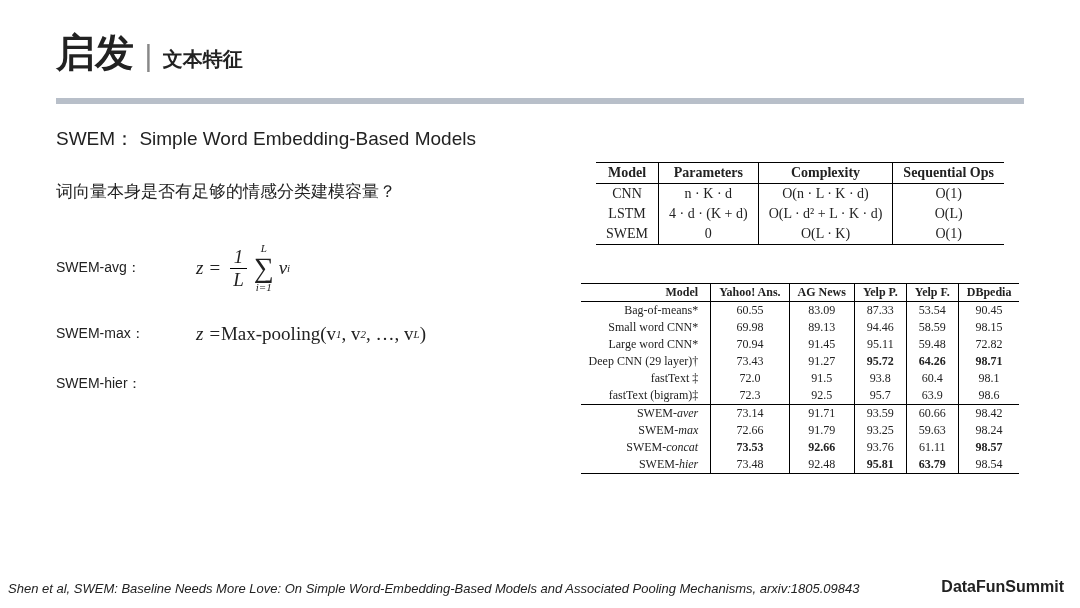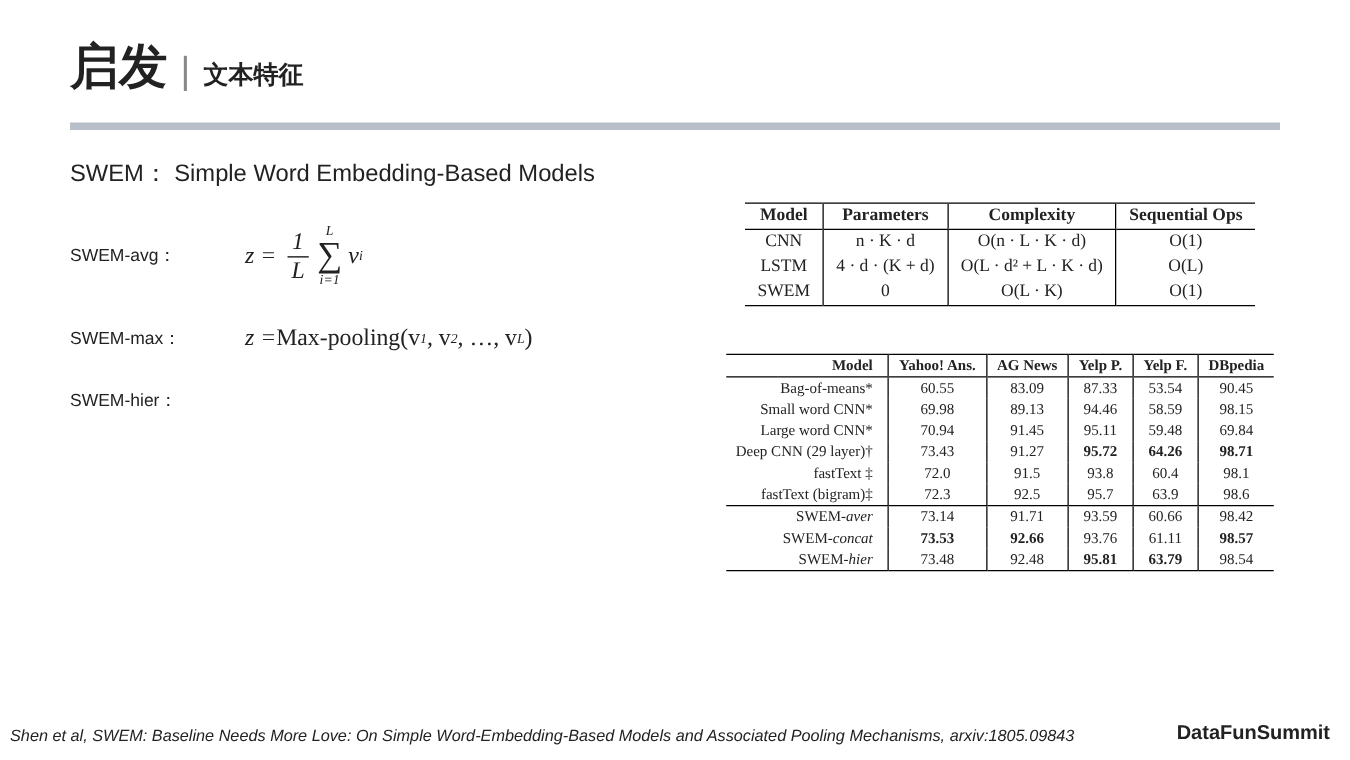--- a/index.html
+++ b/index.html
@@ -151,20 +151,21 @@
   <span class="title-sub">文本特征</span>
 </div>
 <div class="grey-bar"></div>
 
 <div class="content">
   <div class="left">
     <div class="swem-line">
       <span>SWEM：</span>
       <span>Simple Word Embedding-Based Models</span>
     </div>
+    <div class="question">词向量本身是否有足够的情感分类建模容量？</div>
 
     <div class="formula-row">
       <div class="formula-label">SWEM-avg：</div>
       <div class="formula-body">
         <span>z</span>
         <span class="roman" style="padding:0 6px">=</span>
         <span class="frac">
           <span class="num">1</span>
           <span class="line"></span>
           <span class="den">L</span>
@@ -258,21 +259,21 @@
             <td class="sep">94.46</td>
             <td class="sep">58.59</td>
             <td class="sep">98.15</td>
           </tr>
           <tr>
             <td>Large word CNN*</td>
             <td class="sep">70.94</td>
             <td class="sep">91.45</td>
             <td class="sep">95.11</td>
             <td class="sep">59.48</td>
-            <td class="sep">69.84</td>
+            <td class="sep">72.82</td>
           </tr>
           <tr>
             <td>Deep CNN (29 layer)†</td>
             <td class="sep">73.43</td>
             <td class="sep">91.27</td>
             <td class="sep bold">95.72</td>
             <td class="sep bold">64.26</td>
             <td class="sep bold">98.71</td>
           </tr>
           <tr>
@@ -293,20 +294,28 @@
           </tr>
           <tr>
             <td>SWEM-<span class="ital">aver</span></td>
             <td class="sep">73.14</td>
             <td class="sep">91.71</td>
             <td class="sep">93.59</td>
             <td class="sep">60.66</td>
             <td class="sep">98.42</td>
           </tr>
           <tr>
+            <td>SWEM-<span class="ital">max</span></td>
+            <td class="sep">72.66</td>
+            <td class="sep">91.79</td>
+            <td class="sep">93.25</td>
+            <td class="sep">59.63</td>
+            <td class="sep">98.24</td>
+          </tr>
+          <tr>
             <td>SWEM-<span class="ital">concat</span></td>
             <td class="sep bold">73.53</td>
             <td class="sep bold">92.66</td>
             <td class="sep">93.76</td>
             <td class="sep">61.11</td>
             <td class="sep bold">98.57</td>
           </tr>
           <tr class="last">
             <td>SWEM-<span class="ital">hier</span></td>
             <td class="sep">73.48</td>

